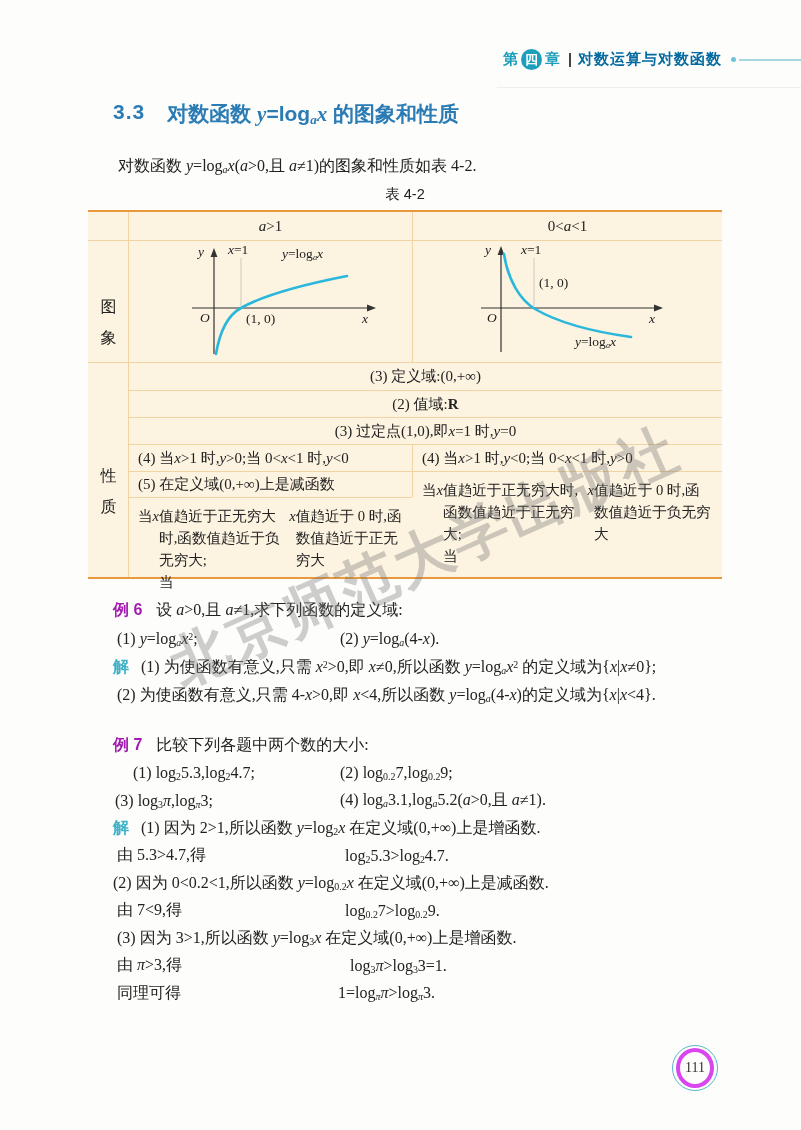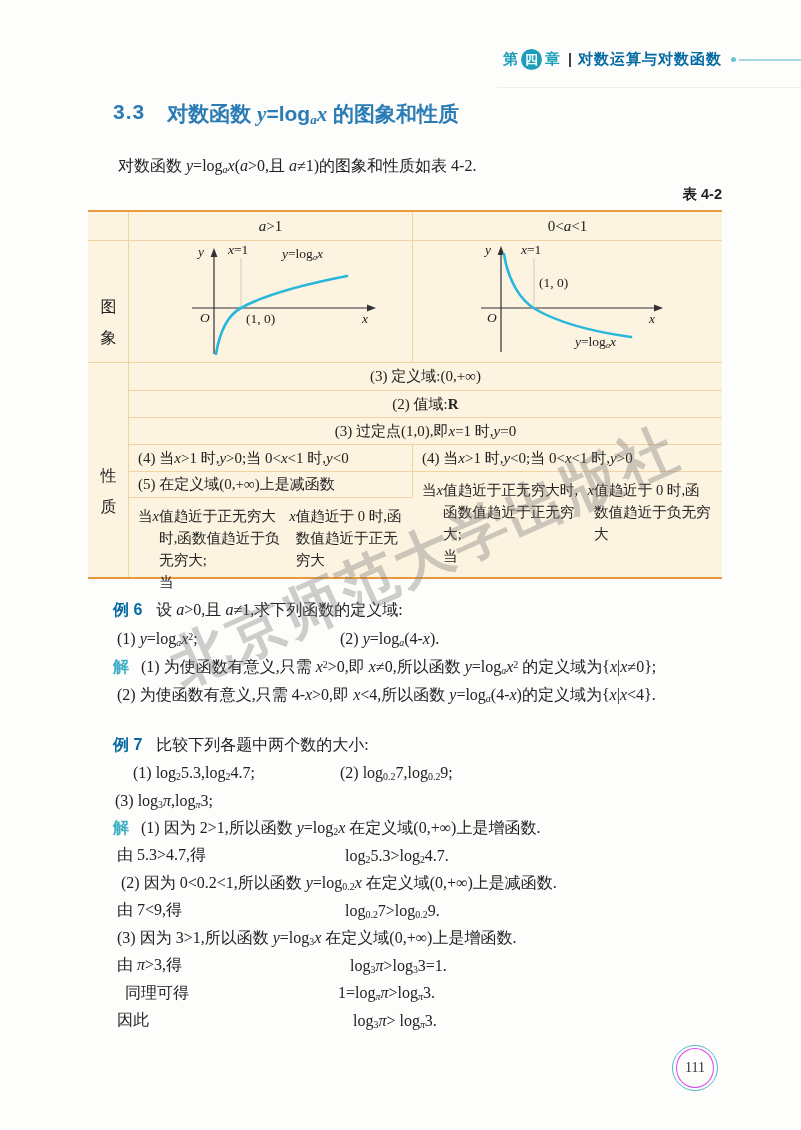--- a/index.html
+++ b/index.html
@@ -25,22 +25,22 @@
   .chap-line{width:62px;height:2px;background:#a5d6e1;}
   .header-rule{position:absolute;top:87px;left:497px;width:304px;height:1px;background:rgba(0,0,0,0.06);}
 
   
   .sec-title{position:absolute;left:113px;top:100px;font-family:"Liberation Sans","DejaVu Sans",sans-serif;
     font-weight:bold;font-size:21px;color:#2b7cb5;display:flex;align-items:flex-start;}
   .sec-num{margin-right:22px;letter-spacing:1px;}
   .intro{position:absolute;left:118px;top:156px;font-size:16px;}
 
   
-  .tbl-caption{position:absolute;left:88px;top:185px;width:634px;text-align:right;
-    font-family:"Liberation Sans","DejaVu Sans",sans-serif;font-weight:bold;font-size:14.5px;color:#222;}
+  .tbl-caption{position:absolute;left:88px;top:185px;width:634px;text-align:center;
+    font-family:"Liberation Sans","DejaVu Sans",sans-serif;font-weight:normal;font-size:14.5px;color:#222;}
   .ptable{position:absolute;left:88px;top:210px;width:634px;
     display:grid;grid-template-columns:40px 284px 310px;
     grid-template-rows:28px 122px 28px 27px 27px 27px 26px 80px;
     background:#fcf3e1;border-top:2.5px solid #e8993d;border-bottom:2.5px solid #e8993d;
     font-size:15px;box-sizing:border-box;}
   .cell{display:flex;align-items:center;justify-content:center;box-sizing:border-box;}
   .bl{border-left:1px solid #f1d3a4;}
   .bt{border-top:1px solid #f1d3a4;}
   .left-align{justify-content:flex-start;padding-left:9px;}
   .span2{grid-column:2/4;}
@@ -55,35 +55,35 @@
   .glabel{position:absolute;font-size:13.5px;white-space:nowrap;}
   .gi{font-style:italic;}
 
   
   .example{position:absolute;left:113px;width:640px;font-size:16px;}
   .ex6{top:596px;}
   .ex7{top:732px;}
   .exline{position:relative;display:flex;align-items:center;white-space:nowrap;}
   .ex6 .exline{height:28.5px;}
   .ex7 .exline{height:27.5px;}
-  .ex-badge{font-family:"Liberation Sans","DejaVu Sans",sans-serif;font-weight:bold;color:#0369a1;margin-right:14px;}
+  .ex-badge{font-family:"Liberation Sans","DejaVu Sans",sans-serif;font-weight:bold;color:#a21caf;margin-right:14px;}
   .sol-badge{font-family:"Liberation Sans","DejaVu Sans",sans-serif;font-weight:bold;color:#3fb0c6;margin-right:12px;}
   .item2col{position:absolute;left:227px;}
   .eqpos{position:absolute;}
 
   
   .watermark{position:absolute;left:140px;top:518px;width:570px;text-align:center;
     font-size:58px;font-weight:bold;color:rgba(110,110,110,0.34);letter-spacing:3px;
     transform:rotate(-24deg);transform-origin:center;pointer-events:none;z-index:5;
     font-family:"Liberation Serif","DejaVu Serif",serif;}
 
   
   .pagenum-outer{position:absolute;left:672px;top:1045px;width:46px;height:46px;border-radius:50%;
     border:1.5px solid #55b6c8;display:flex;align-items:center;justify-content:center;box-sizing:border-box;}
-  .pagenum-inner{width:38px;height:40px;border-radius:50%;border:1px solid #d946ef;
+  .pagenum-inner{width:38px;height:40px;border-radius:50%;border:4px solid #d946ef;
     display:flex;align-items:center;justify-content:center;box-sizing:border-box;
     font-size:14px;color:#333;font-family:"Liberation Serif","DejaVu Serif",serif;}
 </style>
 </head>
 <body>
 
 <div class="page">
 
   <div class="chap-header">
     <span class="chap-teal">第</span>
@@ -190,50 +190,47 @@
     <div class="exline">
       <span class="ex-badge">例 7</span>
       <span>比较下列各题中两个数的大小:</span>
     </div>
     <div class="exline">
       <span style="margin-left:20px;">(1) log<sub>2</sub>5.3,log<sub>2</sub>4.7;</span>
       <span class="item2col">(2) log<sub>0.2</sub>7,log<sub>0.2</sub>9;</span>
     </div>
     <div class="exline">
       <span style="margin-left:2px;">(3) log<sub>3</sub><i>π</i>,log<sub><i>π</i></sub>3;</span>
+      <span class="item2col">(4) log<sub><i>a</i></sub>3.1,log<sub><i>a</i></sub>5.2(<i>a</i>&gt;0,且 <i>a</i>≠1).</span>
     </div>
     <div class="exline">
       <span class="sol-badge">解</span>
       <span>(1) 因为 2&gt;1,所以函数 <i>y</i>=log<sub>2</sub><i>x</i> 在定义域(0,+∞)上是增函数.</span>
     </div>
     <div class="exline">
       <span style="margin-left:4px;">由 5.3&gt;4.7,得</span>
       <span class="eqpos" style="left:232px;">log<sub>2</sub>5.3&gt;log<sub>2</sub>4.7.</span>
     </div>
     <div class="exline">
-      <span style="margin-left:8px;">(2) 因为 0&lt;0.2&lt;1,所以函数 <i>y</i>=log<sub>0.2</sub><i>x</i> 在定义域(0,+∞)上是减函数.</span>
+      <span style="margin-left:0;">(2) 因为 0&lt;0.2&lt;1,所以函数 <i>y</i>=log<sub>0.2</sub><i>x</i> 在定义域(0,+∞)上是减函数.</span>
     </div>
     <div class="exline">
       <span style="margin-left:4px;">由 7&lt;9,得</span>
       <span class="eqpos" style="left:232px;">log<sub>0.2</sub>7&gt;log<sub>0.2</sub>9.</span>
     </div>
     <div class="exline">
       <span style="margin-left:4px;">(3) 因为 3&gt;1,所以函数 <i>y</i>=log<sub>3</sub><i>x</i> 在定义域(0,+∞)上是增函数.</span>
     </div>
     <div class="exline">
       <span style="margin-left:4px;">由 <i>π</i>&gt;3,得</span>
       <span class="eqpos" style="left:237px;">log<sub>3</sub><i>π</i>&gt;log<sub>3</sub>3=1.</span>
     </div>
     <div class="exline">
-      <span style="margin-left:12px;">同理可得</span>
+      <span style="margin-left:4px;">同理可得</span>
       <span class="eqpos" style="left:225px;">1=log<sub><i>π</i></sub><i>π</i>&gt;log<sub><i>π</i></sub>3.</span>
-    </div>
-    <div class="exline">
-      <span style="margin-left:4px;">因此</span>
-      <span class="eqpos" style="left:240px;">log<sub>3</sub><i>π</i>&gt; log<sub><i>π</i></sub>3.</span>
     </div>
   </div>
 
   <div class="watermark">北京师范大学出版社</div>
 
   <div class="pagenum-outer">
     <div class="pagenum-inner">111</div>
   </div>
 
 </div>

